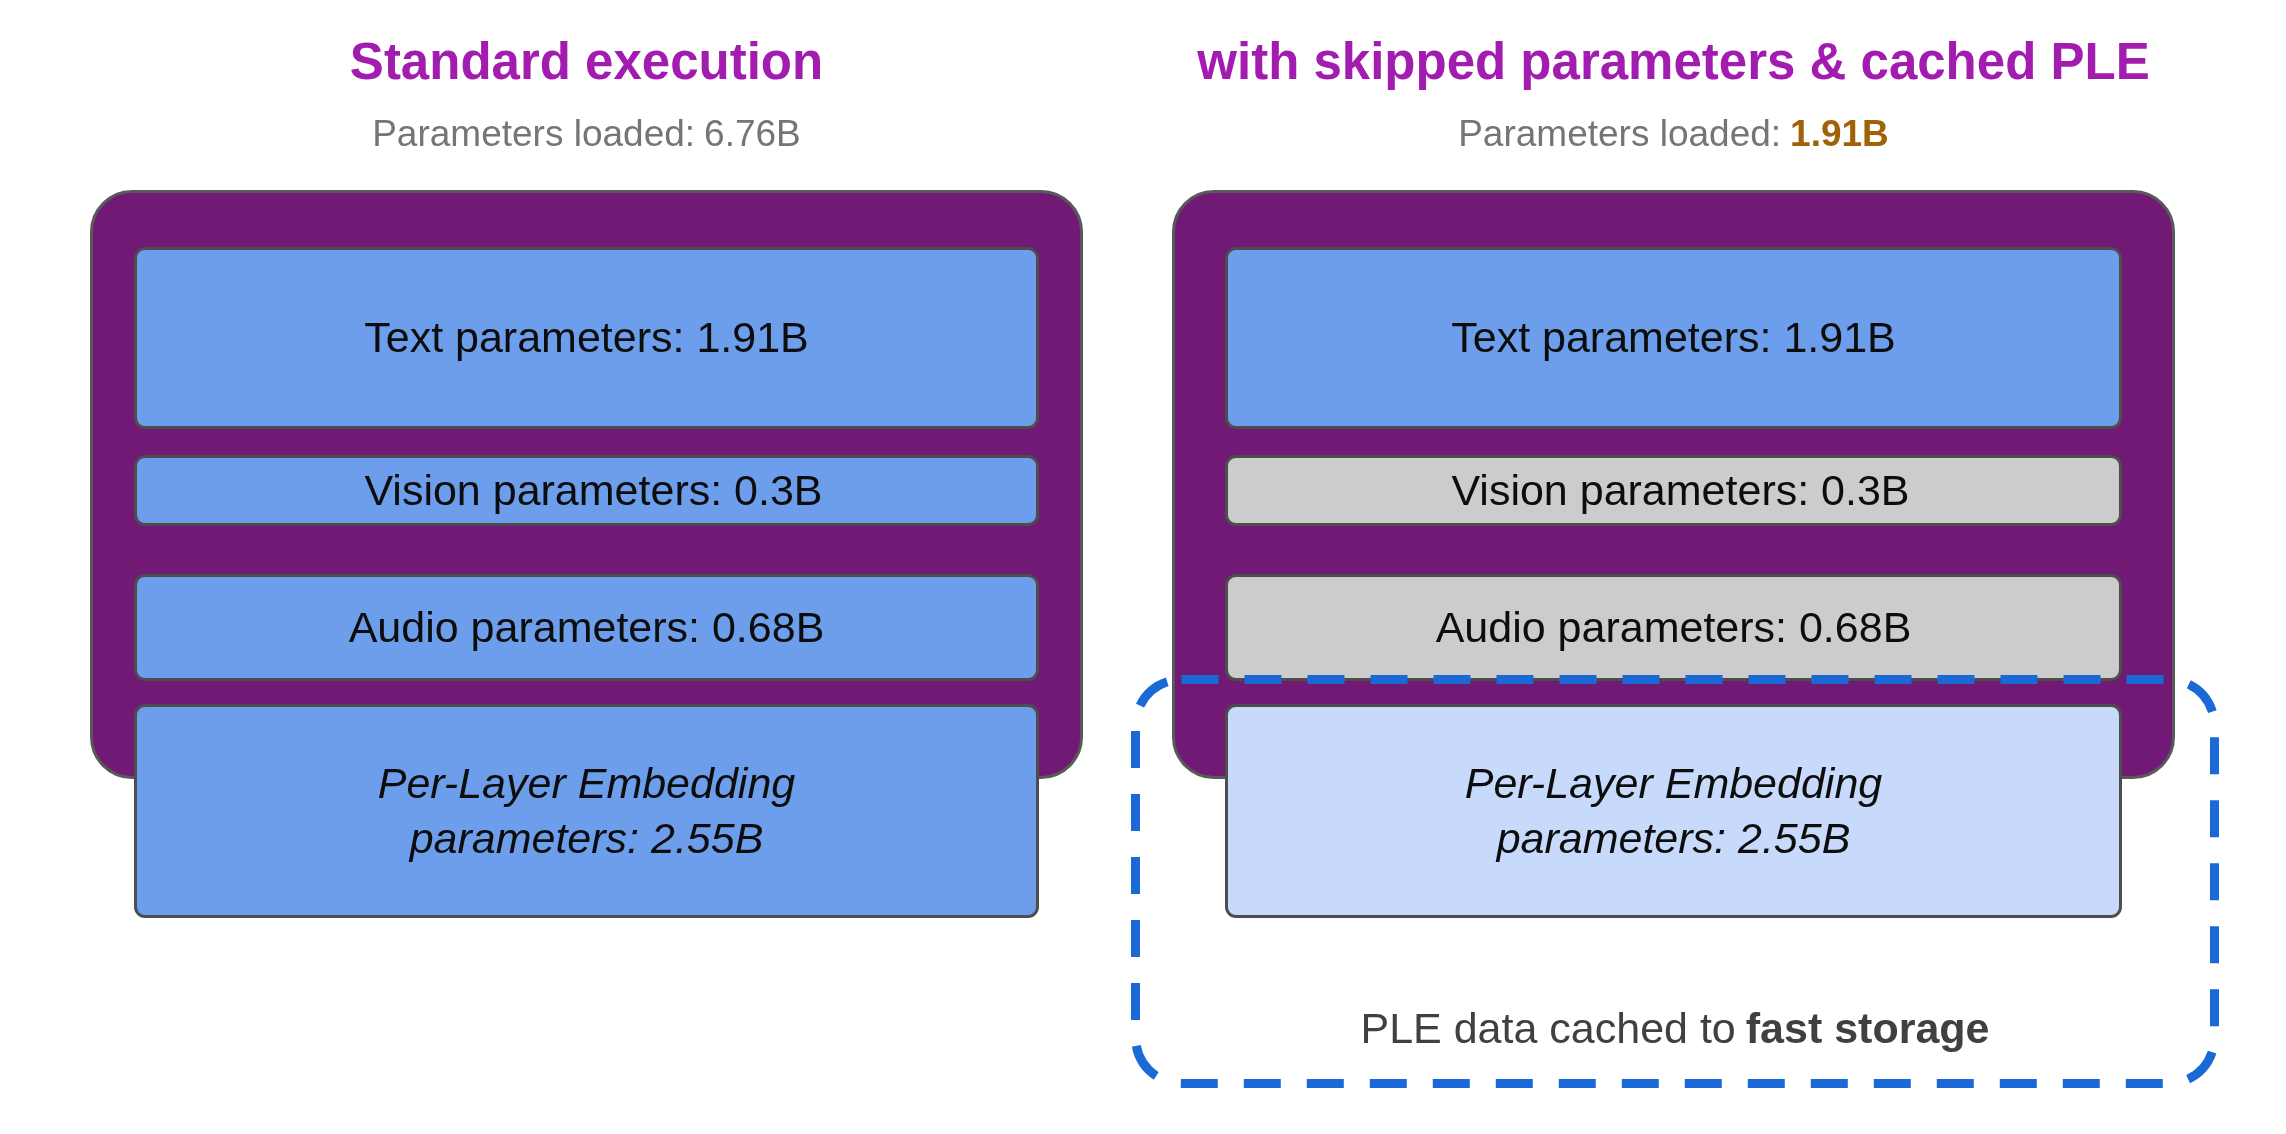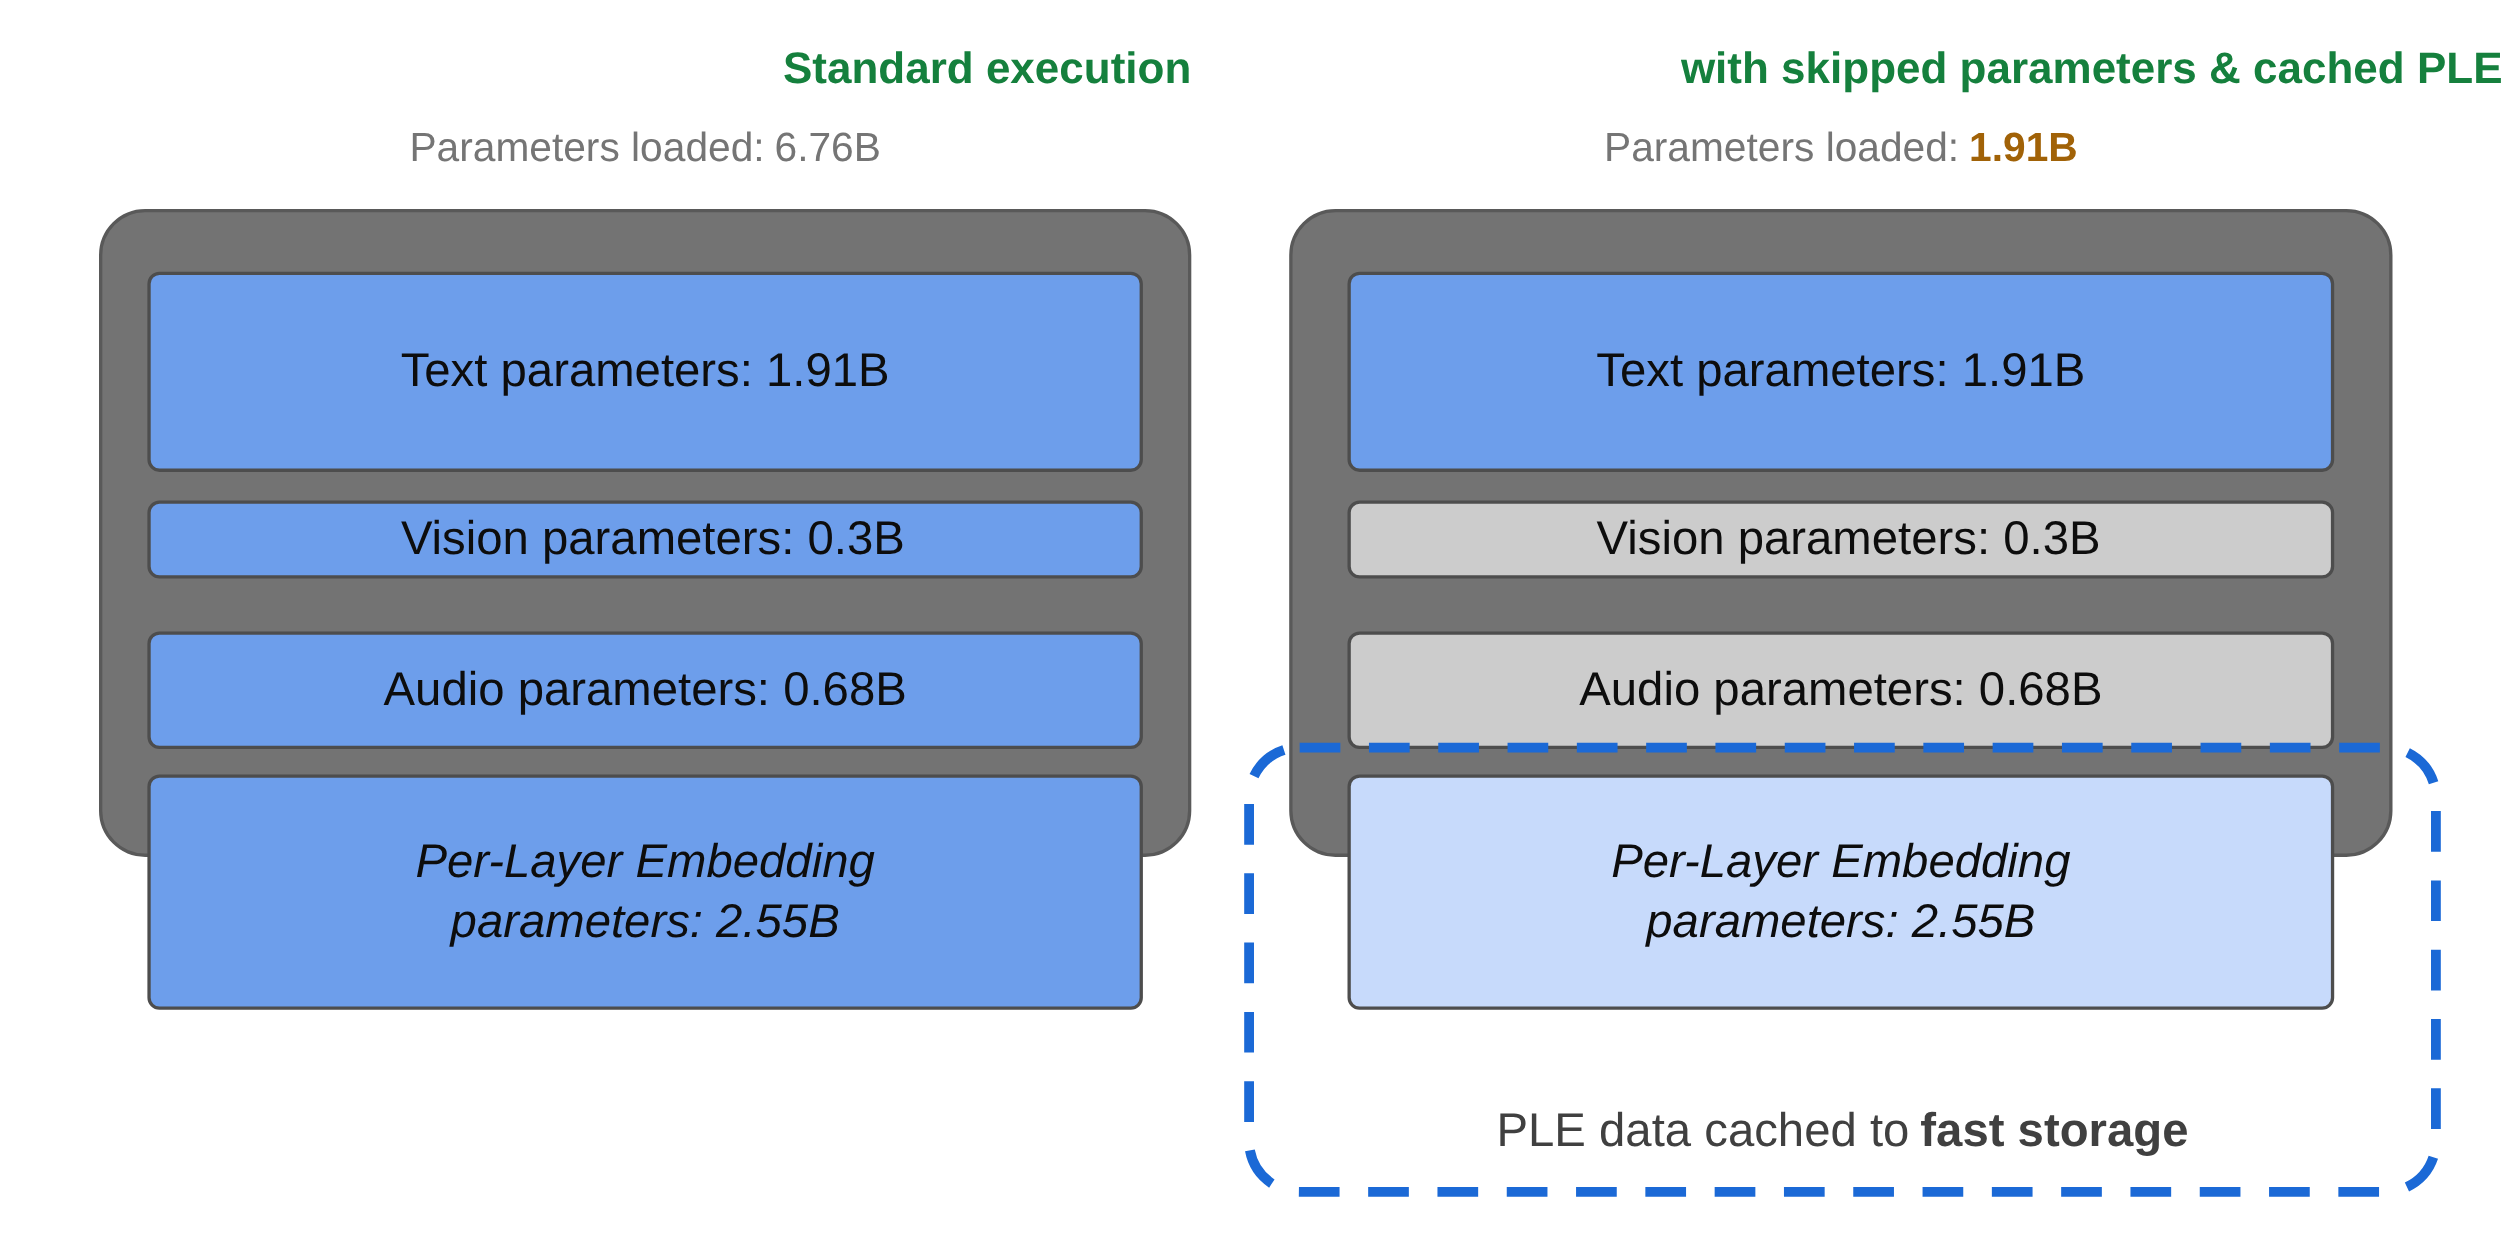--- a/index.html
+++ b/index.html
@@ -4,34 +4,34 @@
 <style>
   html, body { margin: 0; padding: 0; background: #ffffff; }
   body {
     width: 2286px; height: 1134px; position: relative; overflow: hidden;
     font-family: "Liberation Sans", sans-serif;
     -webkit-font-smoothing: antialiased;
   }
 
   
   .panel-title {
-    position: absolute; top: 32px; text-align: right; white-space: nowrap;
-    font-size: 40px; font-weight: 700; color: #15803d; line-height: 60px;
+    position: absolute; top: 32px; text-align: center; white-space: nowrap;
+    font-size: 51px; font-weight: 700; color: #a21caf; line-height: 60px;
   }
   .panel-subtitle {
     position: absolute; top: 112px; text-align: center; white-space: nowrap;
     font-size: 37px; font-weight: 400; color: #757575; line-height: 44px;
   }
   .subtitle-value { margin-left: 9px; }
   .subtitle-value.bold { font-weight: 700; color: #a16207; }
 
   
   .model-container {
     position: absolute; top: 190px; height: 589px; box-sizing: border-box;
-    background: #737373; border: 3px solid #595959; border-radius: 42px;
+    background: #701a75; border: 3px solid #595959; border-radius: 42px;
   }
   #left-container  { left: 90px;  width: 993px;  }
   #right-container { left: 1172px; width: 1003px; }
 
   
   .param-box {
     position: absolute; box-sizing: border-box;
     border: 3px solid #4d4d4d; border-radius: 11px;
     display: flex; flex-direction: column; align-items: center; justify-content: center;
     font-size: 43px; color: #0d0d0d; text-align: center; line-height: 1.28;

